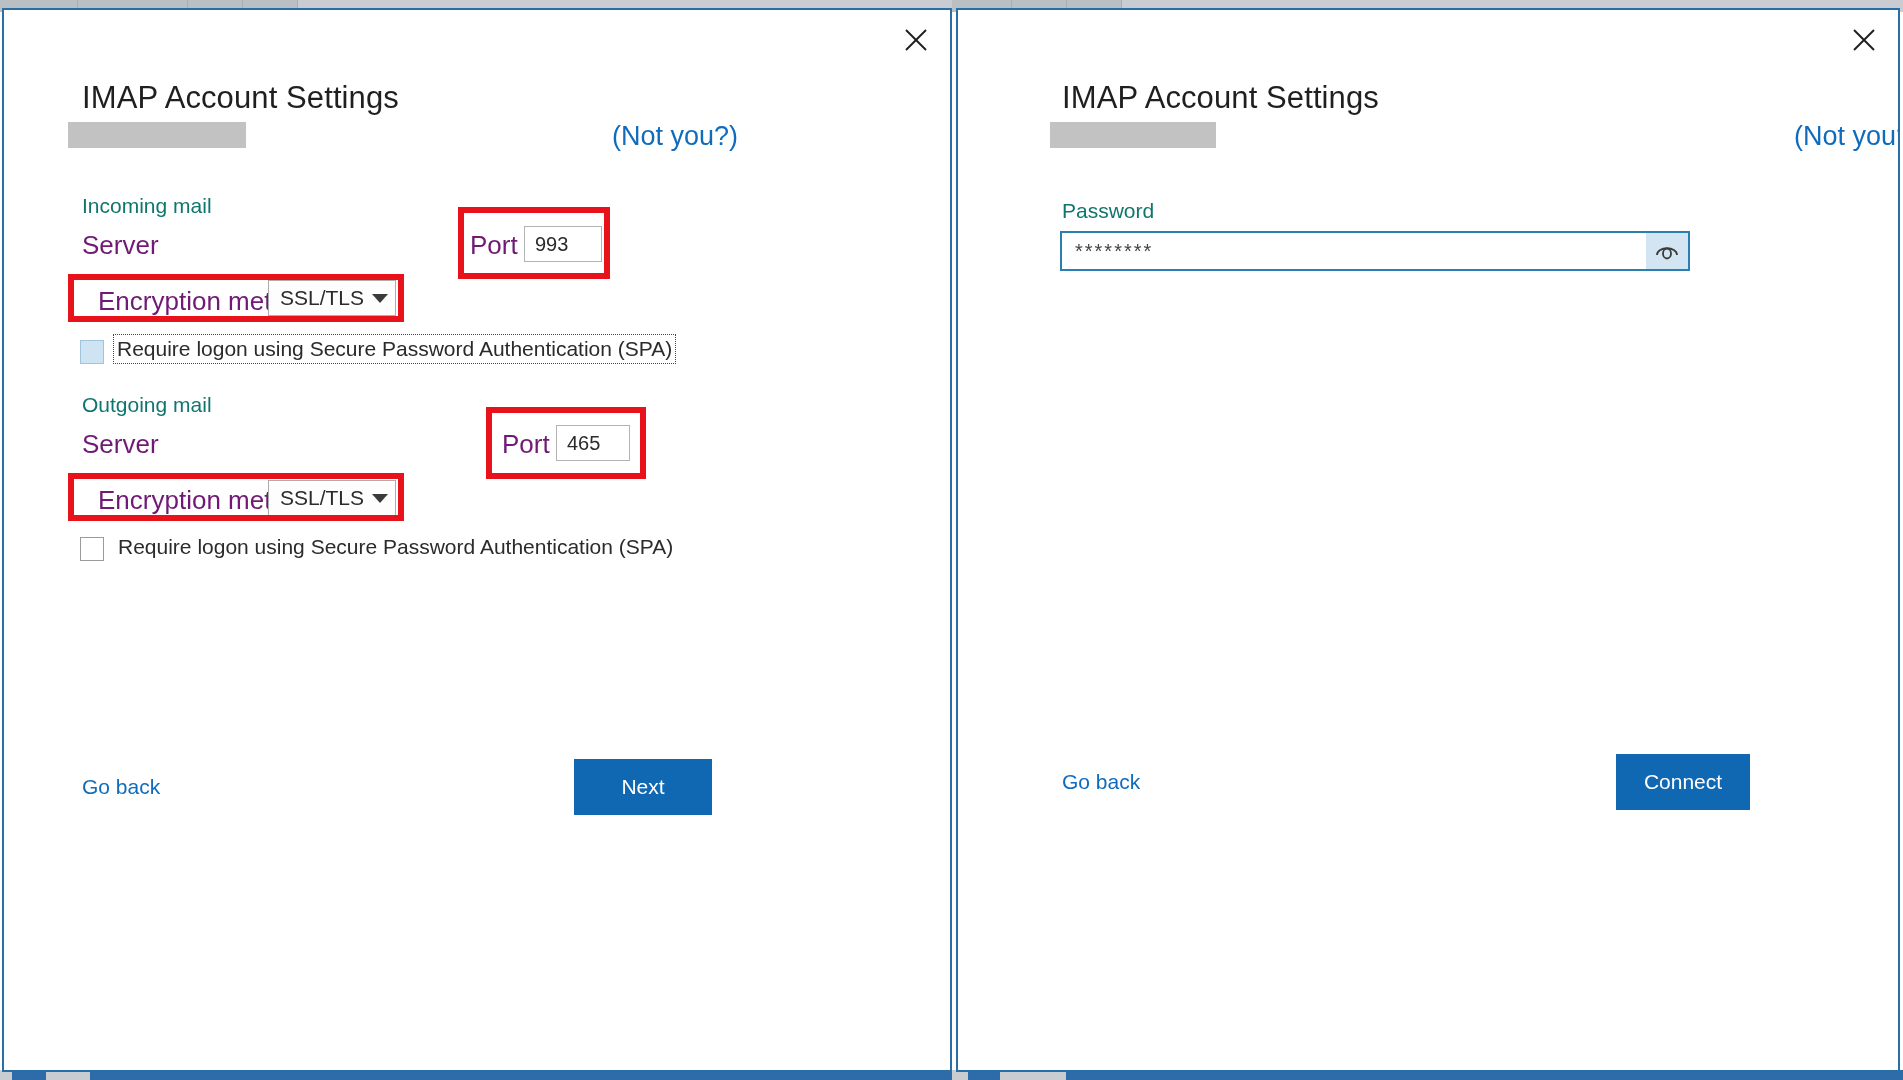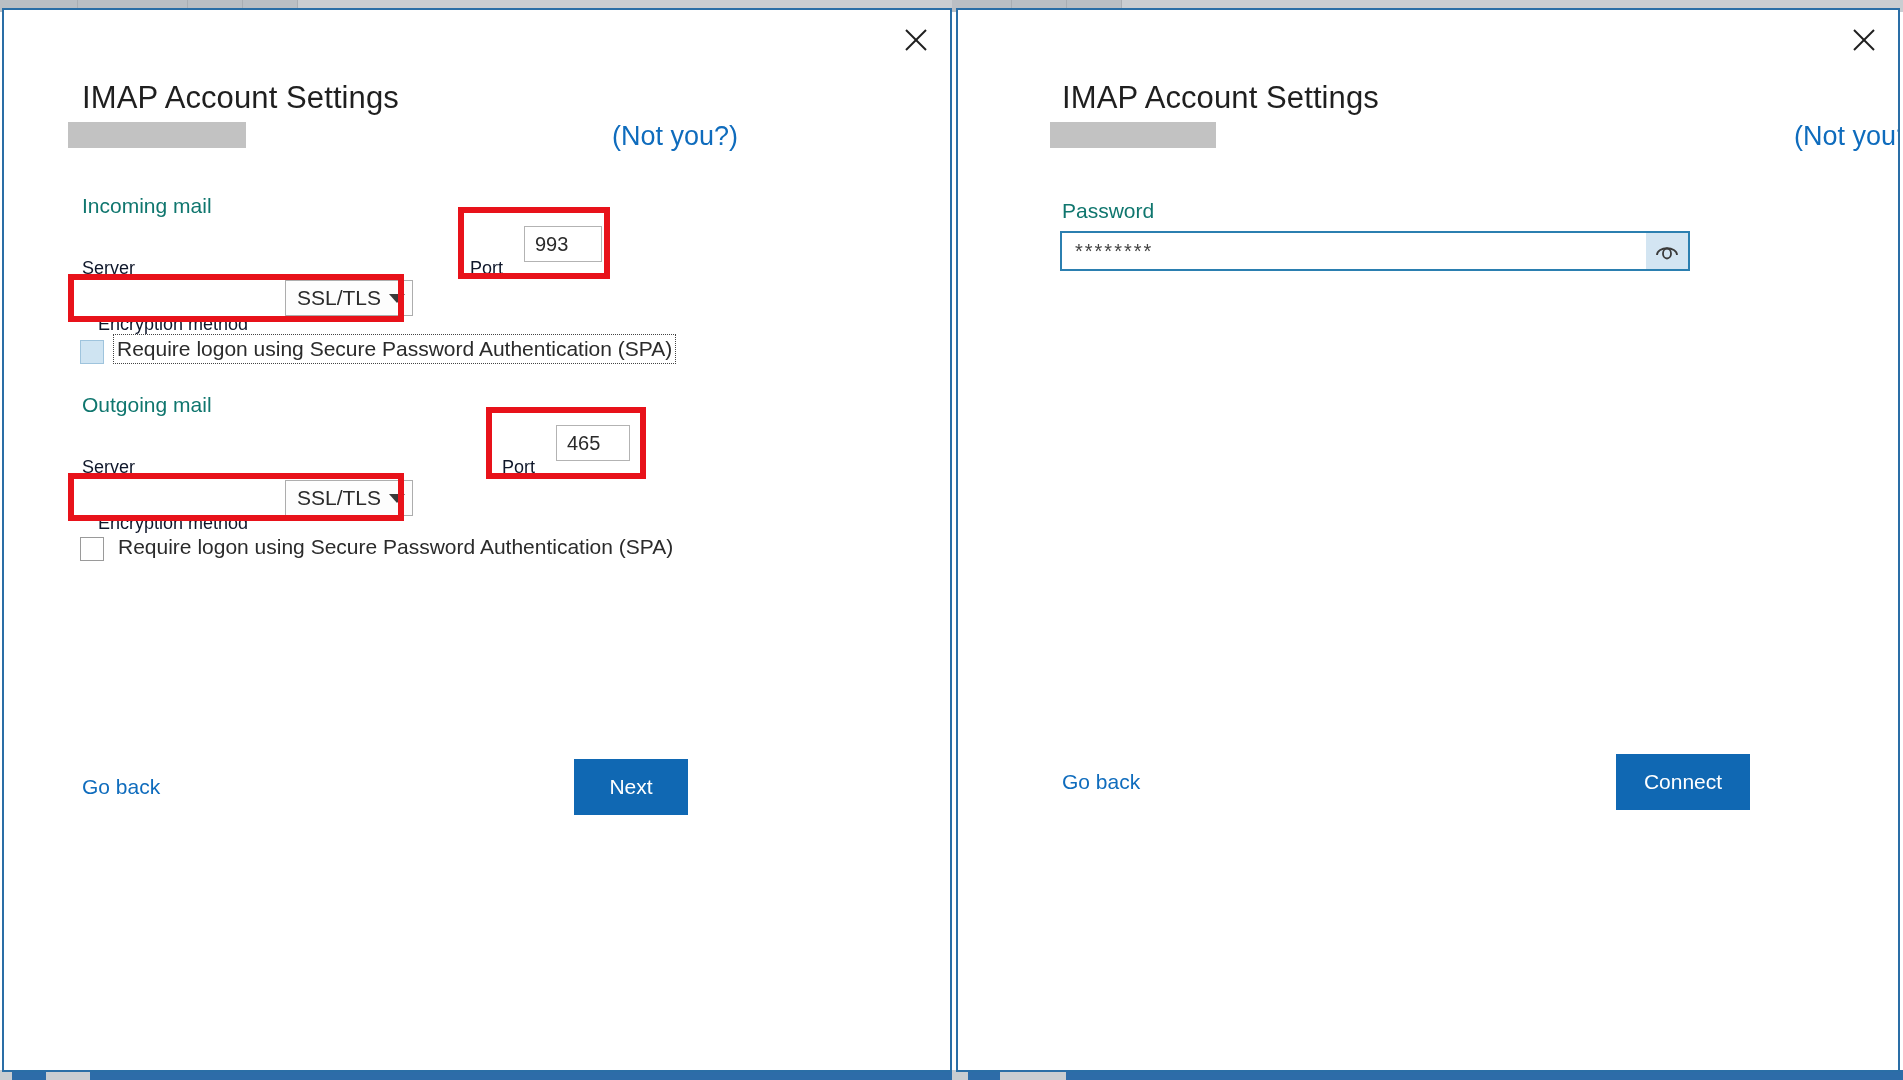--- a/index.html
+++ b/index.html
@@ -101,24 +101,23 @@
 
   
   .section-label {
     position: absolute;
     font-size: 21px;
     color: #0f766e;
     white-space: nowrap;
   }
   .field-label {
     position: absolute;
-    font-size: 18px;
-    color: #0f172a;
-    white-space: nowrap;
-    margin-top: 28px;
+    font-size: 26px;
+    color: #701a75;
+    white-space: nowrap;
   }
 
   
   .text-input {
     position: absolute;
     border: 1px solid #b3b3b3;
     background: #ffffff;
     font-family: "Liberation Sans", sans-serif;
     font-size: 20px;
     color: #2b2b2b;
@@ -127,21 +126,20 @@
   }
 
   
   .select-box {
     position: absolute;
     border: 1px solid #adadad;
     background: #fdfdfd;
     display: flex;
     align-items: center;
     cursor: pointer;
-    margin-left: 17px;
   }
   .select-value {
     font-size: 21px;
     color: #2b2b2b;
     padding-left: 11px;
     flex: 1;
     white-space: nowrap;
   }
   .select-arrow {
     width: 34px;
@@ -332,21 +330,21 @@
 
       <div class="annot" style="left:64px; top:463px; width:336px; height:48px;"></div>
 
       <div class="check-row" style="left:76px; top:523px;">
         <span class="checkbox"></span>
         <span class="check-label">Require logon using Secure Password Authentication (SPA)</span>
       </div>
 
       <div class="go-back" style="left:78px; top:765px;">Go back</div>
 
-      <button class="primary-btn" style="left:570px; top:749px; width:114px; height:56px;">Next</button>
+      <button class="primary-btn" style="left:570px; top:749px; width:138px; height:56px;">Next</button>
 
     </div>
   </div>
 
   <div class="window right">
     <div class="window-body">
 
       <button class="close-btn" style="right:6px;">
         <svg width="26" height="26" viewBox="0 0 26 26">
           <line x1="3" y1="3" x2="23" y2="23" stroke="#1f1f1f" stroke-width="2"></line>

